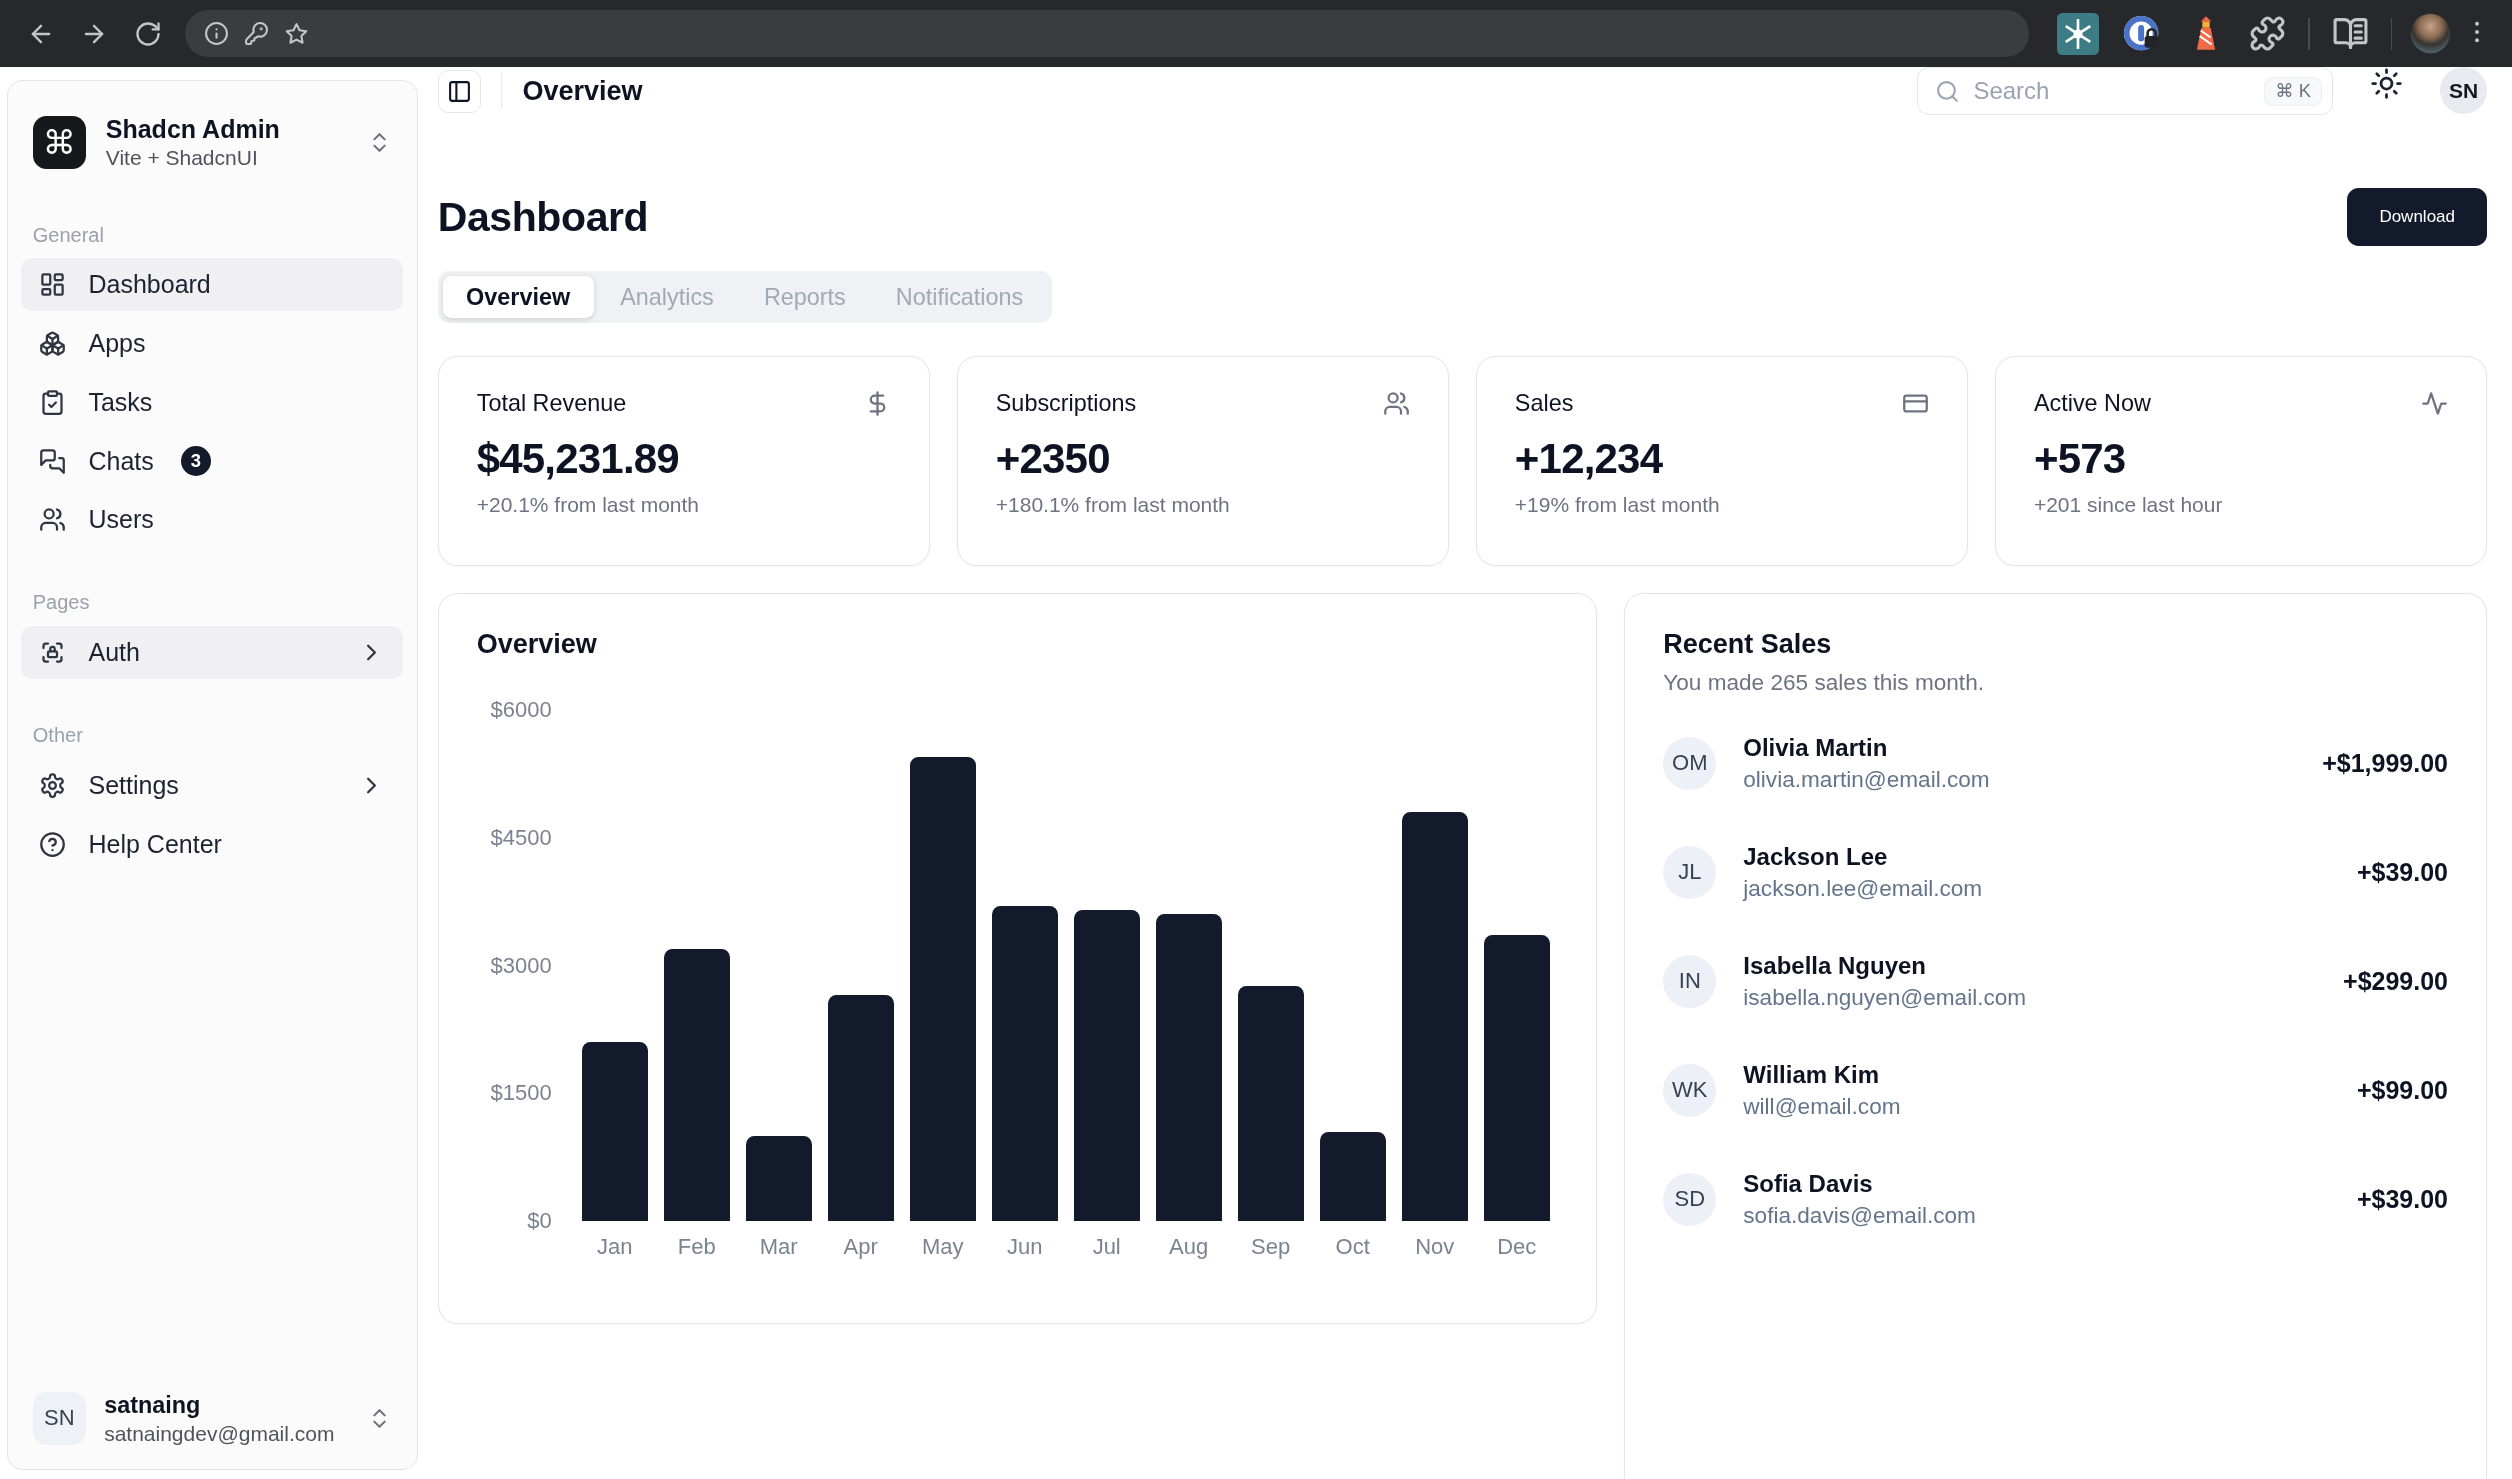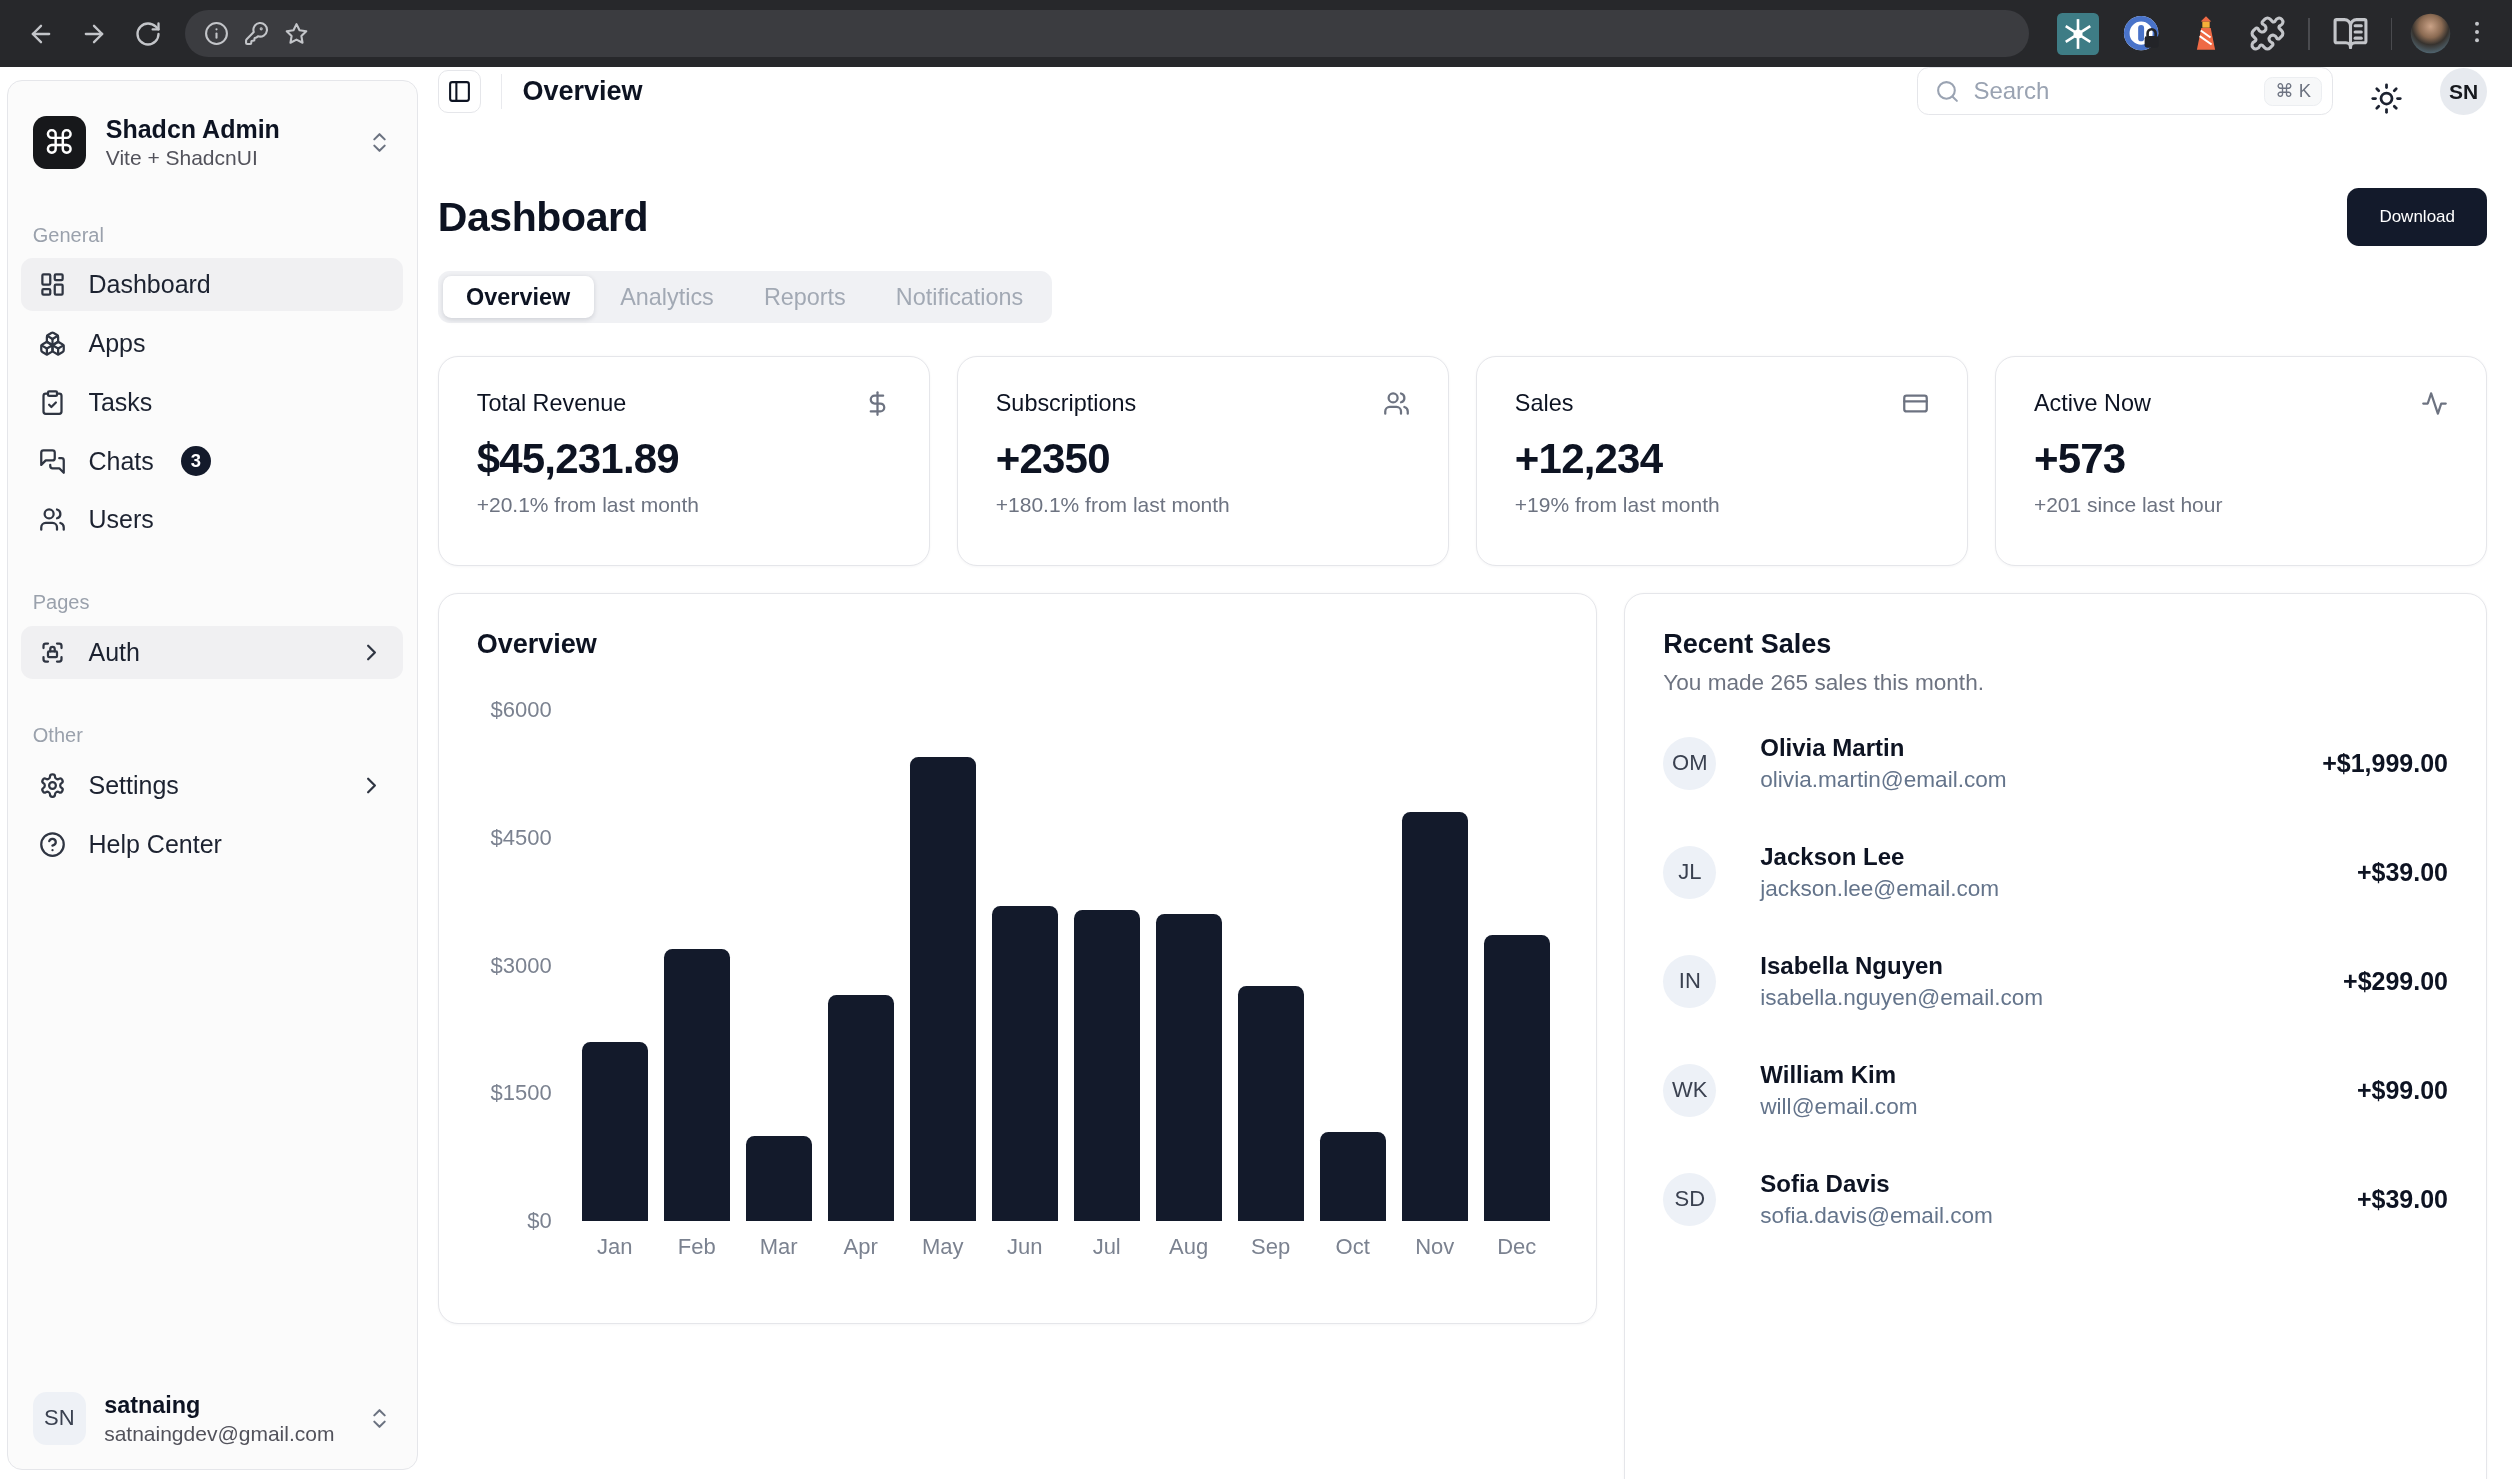--- a/index.html
+++ b/index.html
@@ -49,21 +49,21 @@
   .f-name{font-size:23.4px;font-weight:700;line-height:1.2}
   .f-email{font-size:21px;color:#52525b;margin-top:2.5px}
 
   
   .main{flex:1;display:flex;flex-direction:column;padding:0 25px 0 20px;min-width:0}
   .topbar{display:flex;align-items:center;height:104px;gap:20px}
   .toggle-btn{width:43px;height:43px;border:1.7px solid #e5e6ea;border-radius:10px;display:flex;align-items:center;justify-content:center;background:#fff;color:#0d1322}
   .toggle-btn .icon{width:25px;height:25px}
   .vdiv{width:1.7px;height:35px;background:#e9eaee}
   .crumb{font-size:27px;font-weight:600}
-  .top-right{margin-left:auto;display:flex;align-items:flex-end;gap:37px}
+  .top-right{margin-left:auto;display:flex;align-items:flex-start;gap:37px}
   .search{width:416px;height:48px;border:1.7px solid #e5e6ea;border-radius:11.7px;display:flex;align-items:center;padding:0 10px 0 16.7px;gap:11.7px;background:#fff}
   .search .icon{width:25px;height:25px;color:#9aa3b2}
   .search input{border:0;outline:0;flex:1;min-width:0;font-size:24px;color:#1c2230;background:transparent;font-family:inherit}
   .search input::placeholder{color:#9aa3b2}
   .kbd{background:#f7f8f9;border:1.7px solid #eceef1;border-radius:8.4px;padding:2.5px 10px;font-size:18.4px;color:#6d7381;white-space:nowrap}
   .sun-btn{width:33px;height:33px;border:none;background:transparent;color:#1c2230;padding:0}
   .avatar-sm{width:47px;height:47px;border-radius:50%;background:#e7eaef;display:flex;align-items:center;justify-content:center;font-size:21px;font-weight:600;color:#16181d;cursor:pointer}
 
   .title-row{display:flex;align-items:center;justify-content:space-between;margin-top:73px;height:58px}
   .h1{font-size:41px;font-weight:700;letter-spacing:-0.4px;margin:0}
@@ -92,21 +92,21 @@
   .y-tick{position:absolute;right:22px;transform:translateY(-50%);font-size:22px;color:#7b8290;white-space:nowrap}
   .bars{flex:1;display:flex;height:511px;align-items:flex-end}
   .bcol{flex:1;display:flex;justify-content:center;align-items:flex-end;height:100%}
   .bar{width:66px;background:var(--primary,#131a2b);border-radius:8.4px 8.4px 0 0}
   .months{display:flex;margin-left:97px;margin-top:13.4px}
   .mcol{flex:1;text-align:center;font-size:22px;color:#7b8290}
 
   .sales-card{padding:35px 38px;height:930px;display:flex;flex-direction:column}
   .sales-sub{font-size:22.6px;color:#6d7381;margin-top:10px}
   .sales-list{margin-top:38px;display:flex;flex-direction:column;gap:50px}
-  .sale{display:flex;align-items:center;gap:44px}
+  .sale{display:flex;align-items:center;gap:27px}
   .s-avatar{width:53px;height:53px;border-radius:50%;background:#edf1f7;display:flex;align-items:center;justify-content:center;font-size:22px;color:#3a4150}
   .s-name{font-size:24px;font-weight:600;line-height:1.2}
   .s-email{font-size:22.6px;color:#64748b;margin-top:4.2px}
   .s-amount{margin-left:auto;font-size:25px;font-weight:600}
 </style>
 </head>
 <body>
 
 <div class="browser">
   <button class="nav-ic">

